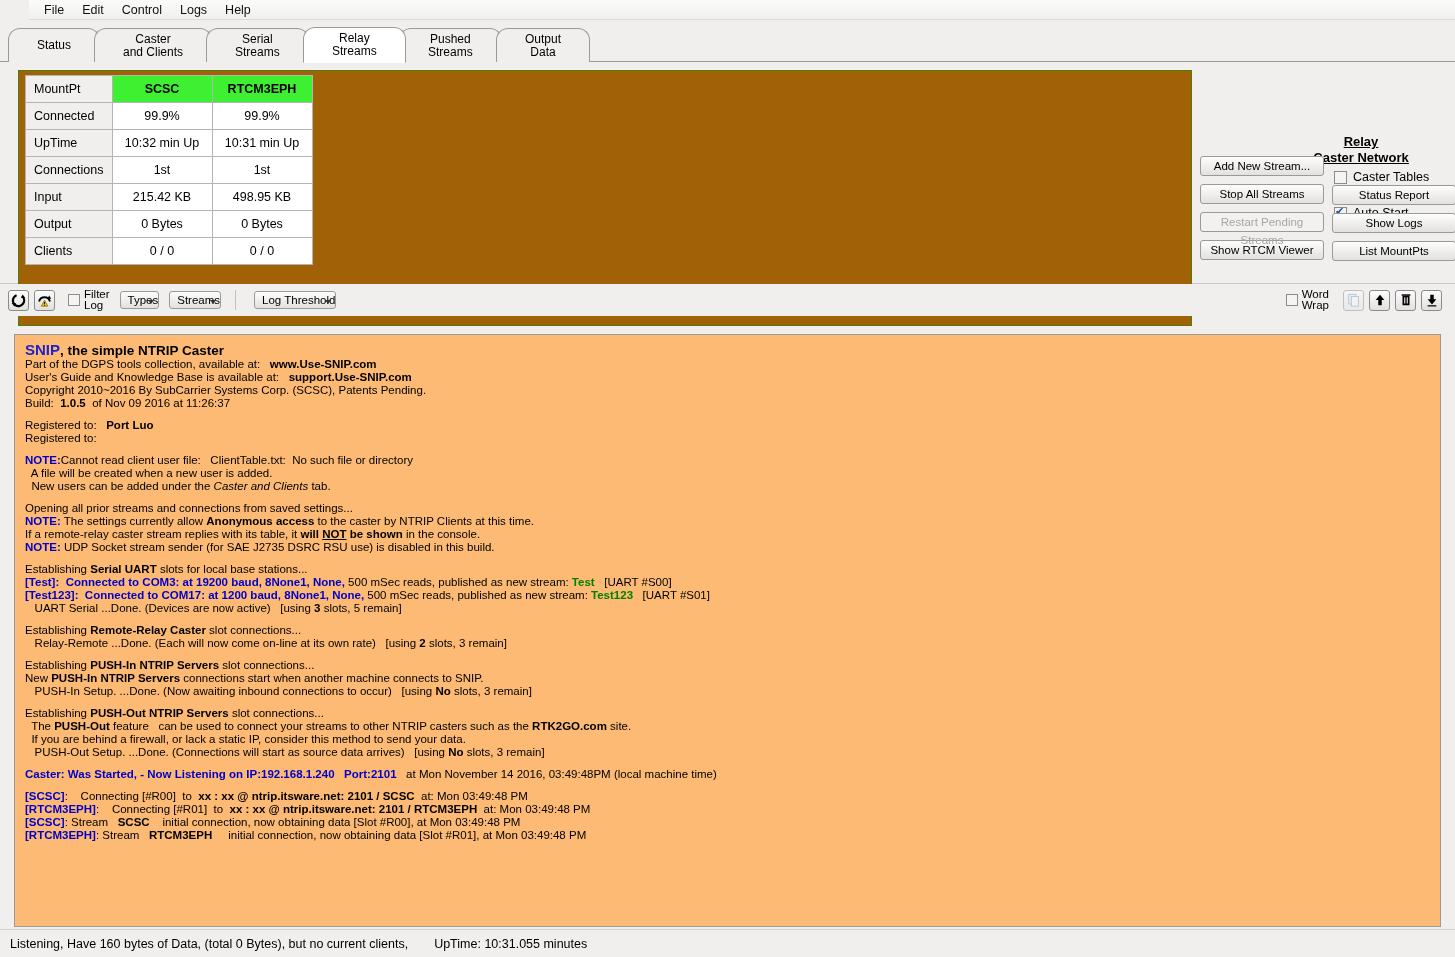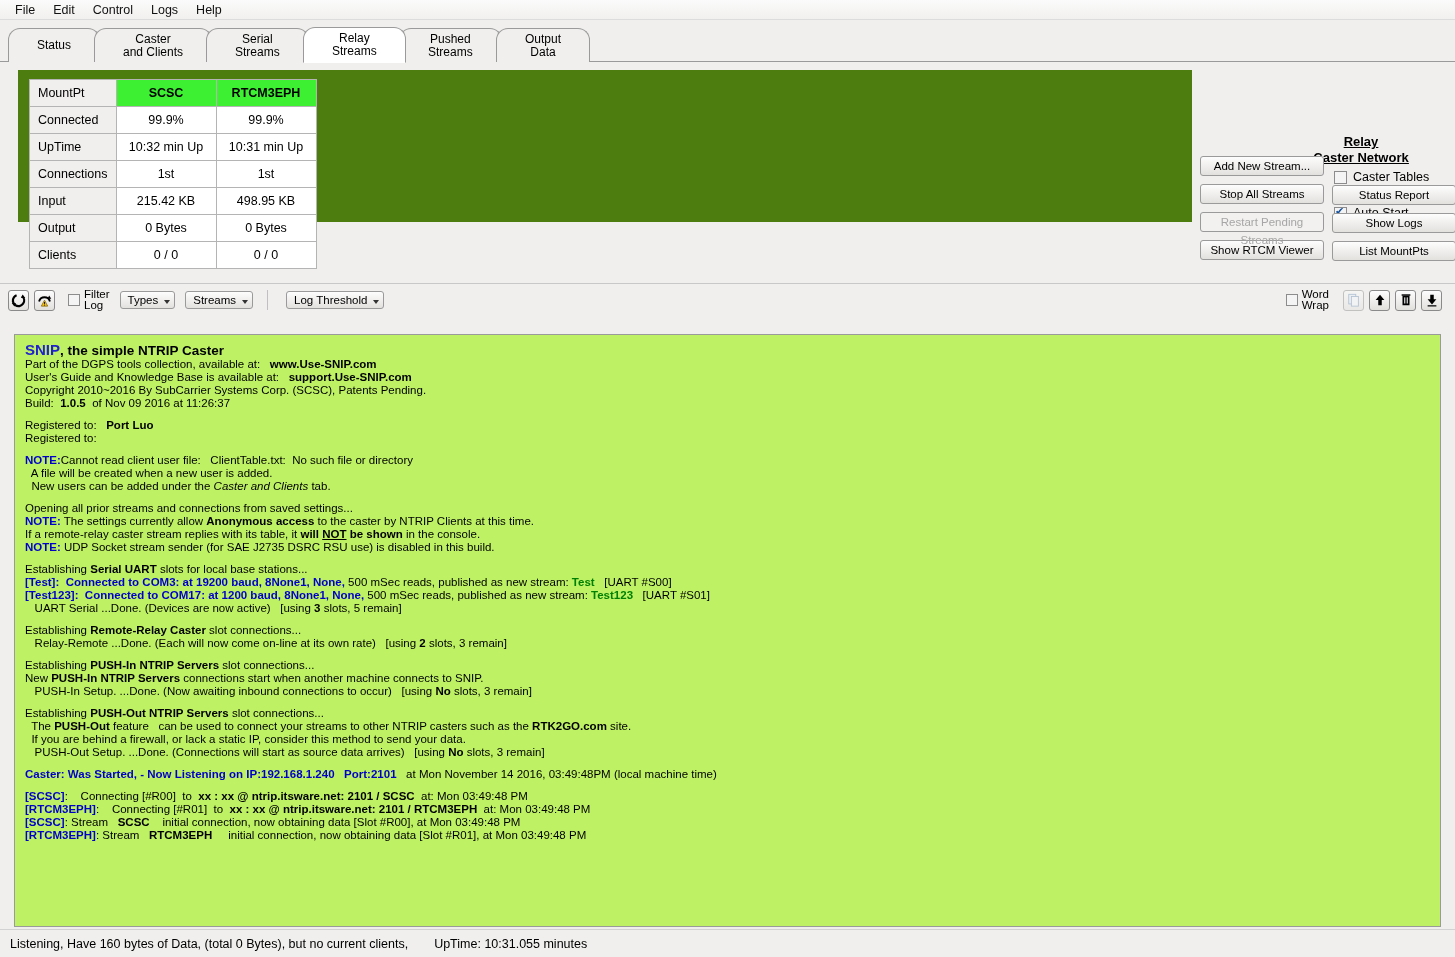--- a/index.html
+++ b/index.html
@@ -11,21 +11,21 @@
     font-size: 12px;
     color: #000;
     overflow: hidden;
   }
   #app { position: relative; width: 1455px; height: 957px; background: #f0efed; }
 
   
   .menubar {
     height: 20px; background: linear-gradient(#fbfbfb, #f1f0ee);
     border-bottom: 1px solid #dcdcdc;
-    display: flex; align-items: center; padding-left: 6px;
+    display: flex; align-items: center; padding-left: 6px; margin-left: 29px;
   }
   .menubar .mi {
     padding: 2px 9px; font-size: 12.5px; color: #111; cursor: default;
   }
 
   
   .tabstrip {
     position: relative; height: 42px; background: #f0efed;
     padding-left: 8px; display: flex; align-items: flex-end;
   }
@@ -49,22 +49,22 @@
     border-bottom: 1px solid #ffffff; margin-bottom: -1px;
   }
   .tab span { display: block; pointer-events: none; }
 
   
   .toppanel {
     position: relative; height: 222px; background: #f0efed;
     border-bottom: 1px solid #c8c8c8;
   }
   .table-frame {
-    position: absolute; left: 18px; top: 8px; width: 1174px; height: 152px;
-    background: #4d7c0f; border: 5px solid #4d7c0f;
+    position: absolute; left: 18px; top: 8px; width: 1174px; height: 256px;
+    background: #a16207; border: 1px solid #4d7c0f;
   }
   table.stats { border-collapse: collapse; margin: 4px 0 0 6px; }
   table.stats td {
     border: 1px solid #b4b4b4; height: 27px; font-size: 12.5px;
     text-align: center; padding: 0 8px; white-space: nowrap;
   }
   table.stats td.rowhead {
     background: #f0efed; text-align: left; width: 82px; padding-left: 8px;
   }
   table.stats td.mounthead {
@@ -114,37 +114,37 @@
     display: flex; align-items: center; justify-content: center;
     cursor: default; flex: none;
   }
   .iconbtn.dim { opacity: .45; }
   .chk-sm {
     width: 12px; height: 12px; border: 1px solid #8c8c8c;
     background: #f4f4f4; margin: 0 4px 0 8px; flex: none;
   }
   .two-line { font-size: 11.5px; line-height: 11.5px; }
   .dropbtn {
-    height: 18px; padding: 0 16px 0 7px; margin-left: 10px;
+    height: 18px; padding: 0 0 0 7px; margin-left: 10px;
     border: 1px solid #9a9a9a; border-radius: 3px;
     background: linear-gradient(#fdfdfd, #e3e1de);
     font-size: 11.5px; font-family: "Liberation Sans", sans-serif;
     position: relative; cursor: default; color: #000;
   }
   .dropbtn::after {
     content: ""; position: absolute; right: 4px; top: 8px;
     border-left: 3.5px solid transparent; border-right: 3.5px solid transparent;
     border-top: 4px solid #333;
   }
   .vdiv { width: 1px; height: 20px; background: #c0c0c0; margin: 0 8px 0 14px; }
 
   
   .console {
     position: absolute; left: 14px; right: 14px; top: 334px; bottom: 30px;
-    background: #bef264; border: 1px solid #9a9a9a;
+    background: #fdba74; border: 1px solid #9a9a9a;
     overflow: hidden; padding: 8px 10px;
   }
   .console .ln {
     font-family: "Liberation Sans", sans-serif;
     font-size: 11.5px; line-height: 13px; white-space: pre; color: #000;
   }
   .ln.gap { height: 9px; }
   .b { font-weight: bold; }
   .blue { color: #0000c8; }
   .blue.b { color: #0000c8; font-weight: bold; }

